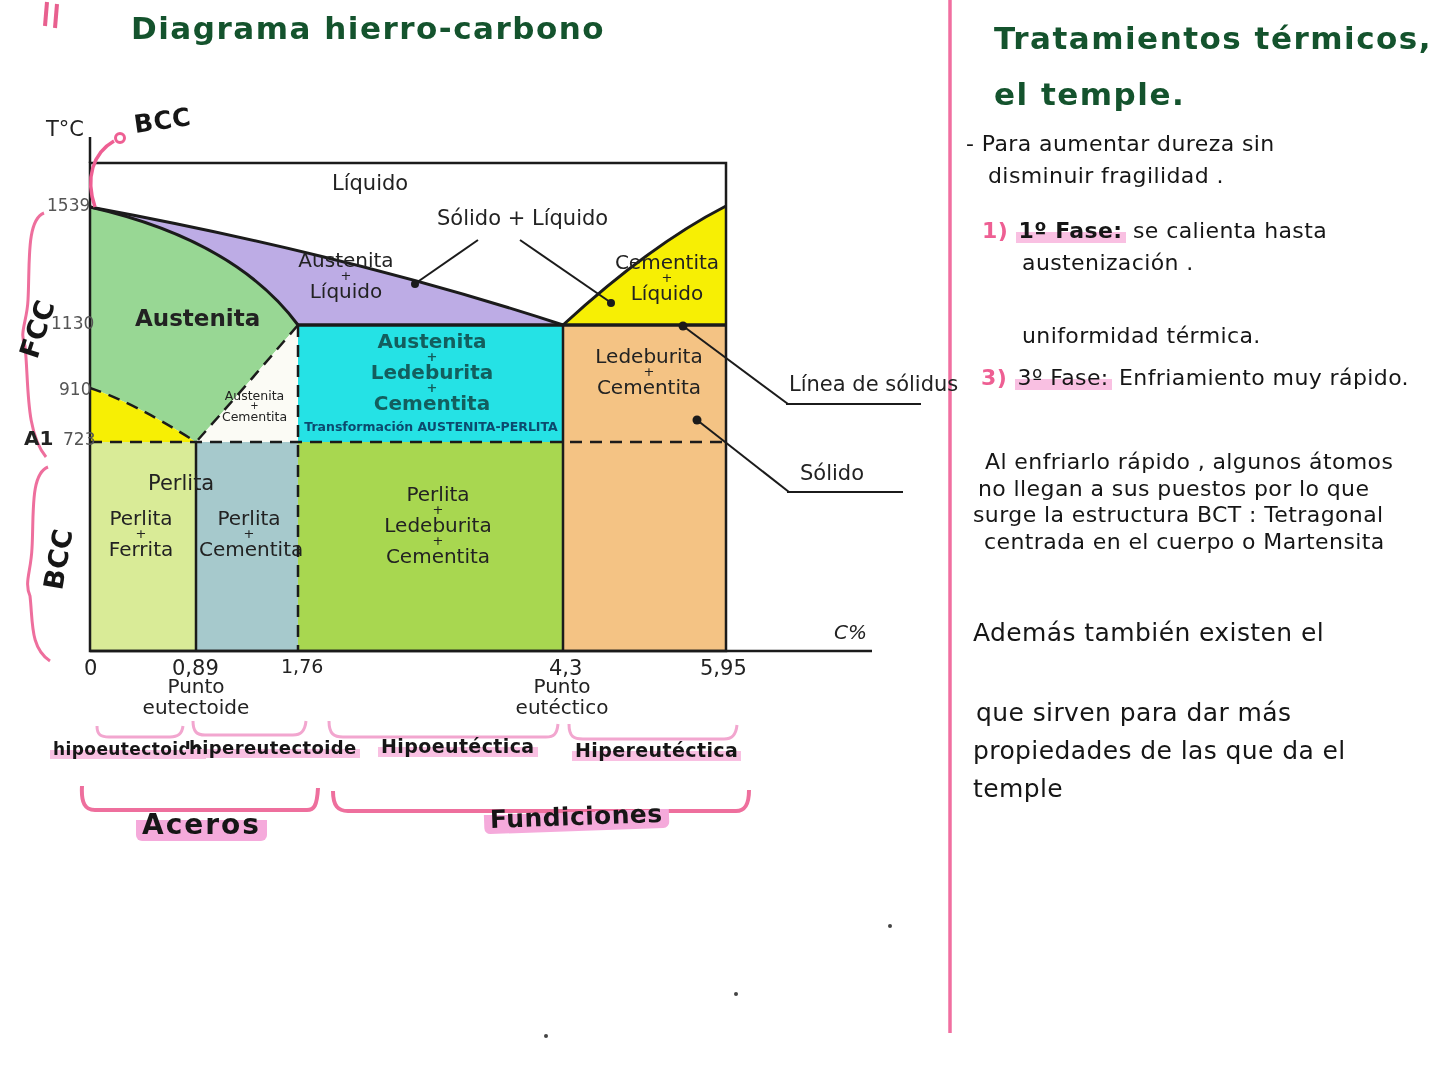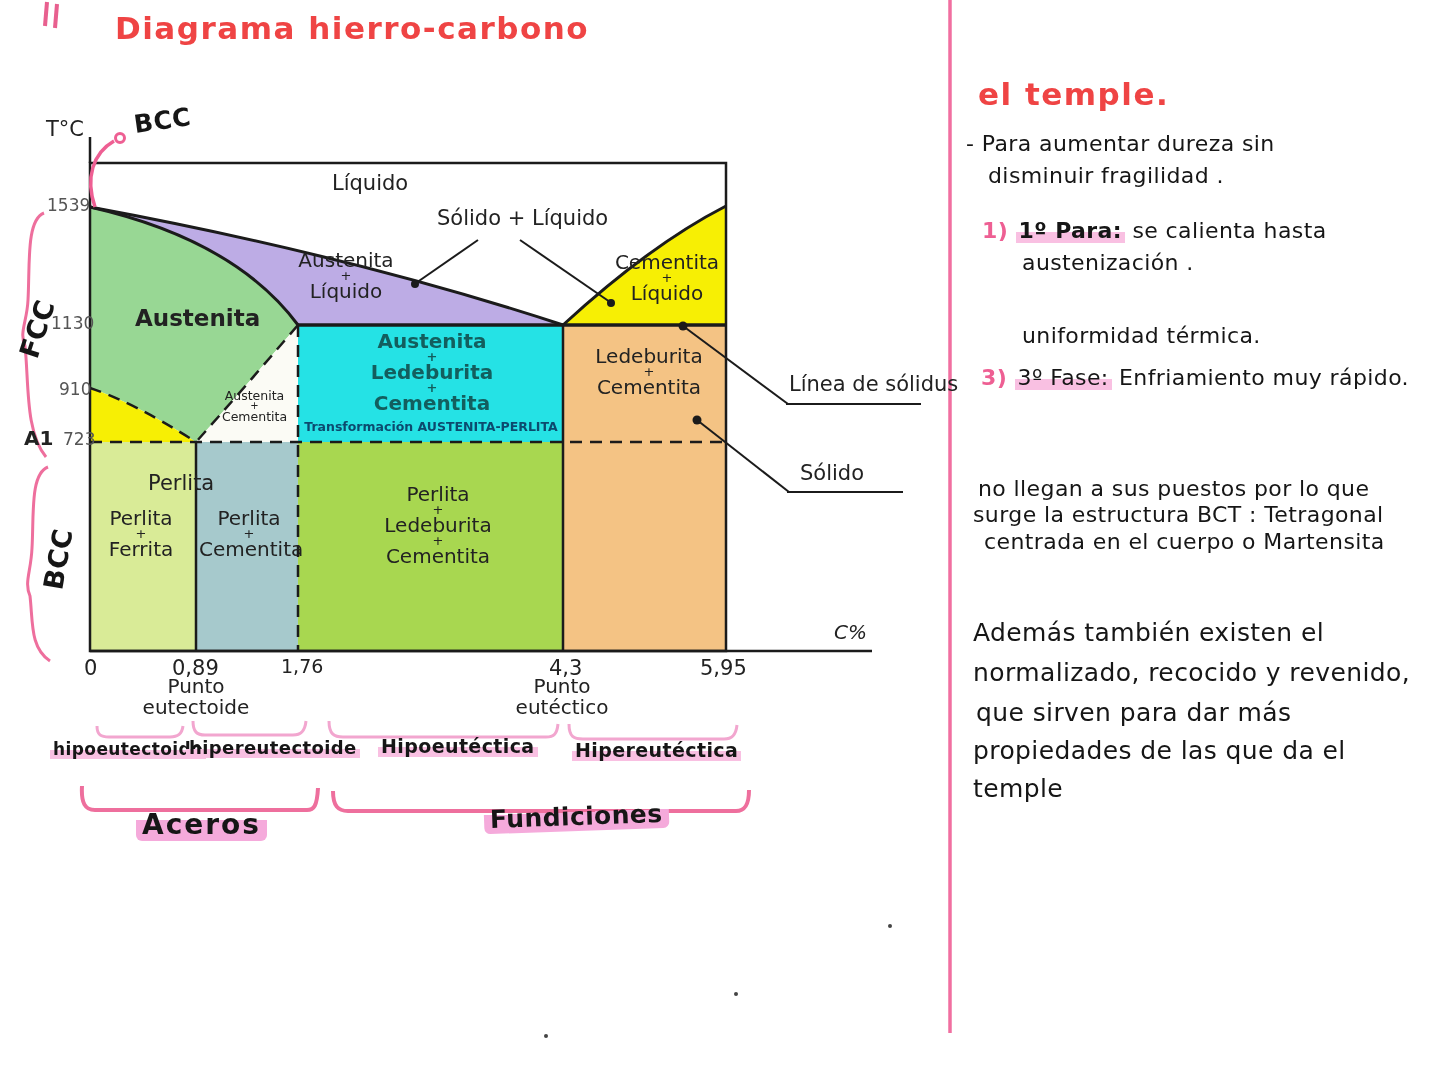--- a/index.html
+++ b/index.html
@@ -5,21 +5,21 @@
   html,body{margin:0;padding:0;background:#fff;}
   #page{position:relative;width:1439px;height:1080px;background:#ffffff;overflow:hidden;
         font-family:"DejaVu Sans",sans-serif;}
   svg{position:absolute;left:0;top:0;}
   .t{position:absolute;white-space:nowrap;color:#222;font-family:"DejaVu Sans",sans-serif;line-height:1.05;}
   .c{text-align:center;}
   .c > span{display:block;}
   .plus{font-size:13px;line-height:10px;}
   .gray{color:#555;}
   .navy{color:#0c4a6e;}
-  .pinkTitle{color:#ef4444;font-weight:bold;letter-spacing:1.5px;}
+  .pinkTitle{color:#14532d;font-weight:bold;letter-spacing:1.5px;margin-left:16px;}
   .hand{letter-spacing:.4px;color:#161616;}
   .hl{background:linear-gradient(transparent 55%, #f9c0e2 55%);padding:0 3px;}
   .hl2{background:linear-gradient(transparent 35%, #f5aadb 35%);padding:0 6px;border-radius:6px;}
   .marker{color:#ee5f93;font-weight:bold;}
 </style>
 </head>
 <body>
 
 <div id="page">
 
@@ -172,41 +172,42 @@
   </div>
 
   <div class="t hand" style="left:50px;top:741px;font-size:17px;font-weight:bold;"><span class="hl">hipoeutectoide</span></div>
   <div class="t hand" style="left:186px;top:739px;font-size:18px;font-weight:bold;"><span class="hl">hipereutectoide</span></div>
   <div class="t hand" style="left:378px;top:737px;font-size:19px;font-weight:bold;"><span class="hl">Hipoeutéctica</span></div>
   <div class="t hand" style="left:572px;top:741px;font-size:19px;font-weight:bold;"><span class="hl">Hipereutéctica</span></div>
 
   <div class="t hand" style="left:136px;top:810px;font-size:28px;font-weight:bold;letter-spacing:2px;"><span class="hl2">Aceros</span></div>
   <div class="t hand" style="left:484px;top:804px;font-size:25px;font-weight:bold;transform:rotate(-2deg);"><span class="hl2">Fundiciones</span></div>
 
+  <div class="t pinkTitle" style="left:978px;top:22px;font-size:31px;">Tratamientos térmicos,</div>
   <div class="t pinkTitle" style="left:978px;top:78px;font-size:31px;">el temple.</div>
 
   <div class="t hand" style="left:966px;top:132px;font-size:22px;">- Para aumentar dureza sin</div>
   <div class="t hand" style="left:988px;top:164px;font-size:22px;">disminuir fragilidad .</div>
 
   <div class="t hand" style="left:982px;top:219px;font-size:22px;">
     <span class="marker">1)</span>
-    <span class="hl" style="font-weight:bold;">1º Para:</span><span> se calienta hasta</span>
+    <span class="hl" style="font-weight:bold;">1º Fase:</span><span> se calienta hasta</span>
   </div>
   <div class="t hand" style="left:1022px;top:251px;font-size:22px;">austenización .</div>
 
   <div class="t hand" style="left:1022px;top:324px;font-size:22px;">uniformidad térmica.</div>
 
   <div class="t hand" style="left:981px;top:366px;font-size:22px;">
     <span class="marker">3)</span>
     <span class="hl" style="font-weight:normal;">3º Fase:</span><span> Enfriamiento muy rápido.</span>
   </div>
 
+  <div class="t hand" style="left:985px;top:450px;font-size:22px;">Al enfriarlo rápido , algunos átomos</div>
   <div class="t hand" style="left:978px;top:477px;font-size:22px;">no llegan a sus puestos por lo que</div>
   <div class="t hand" style="left:973px;top:503px;font-size:22px;">surge la estructura BCT : Tetragonal</div>
   <div class="t hand" style="left:984px;top:530px;font-size:22px;">centrada en el cuerpo o Martensita</div>
 
   <div class="t hand" style="left:973px;top:620px;font-size:25px;">Además también existen el</div>
-  <div class="t hand" style="left:973px;top:660px;font-size:25px;">normalizado, recocido y revenido,</div>
   <div class="t hand" style="left:976px;top:700px;font-size:25px;">que sirven para dar más</div>
   <div class="t hand" style="left:973px;top:738px;font-size:25px;">propiedades de las que da el</div>
   <div class="t hand" style="left:973px;top:776px;font-size:25px;">temple</div>
 
 </div>
 
 </body></html>

